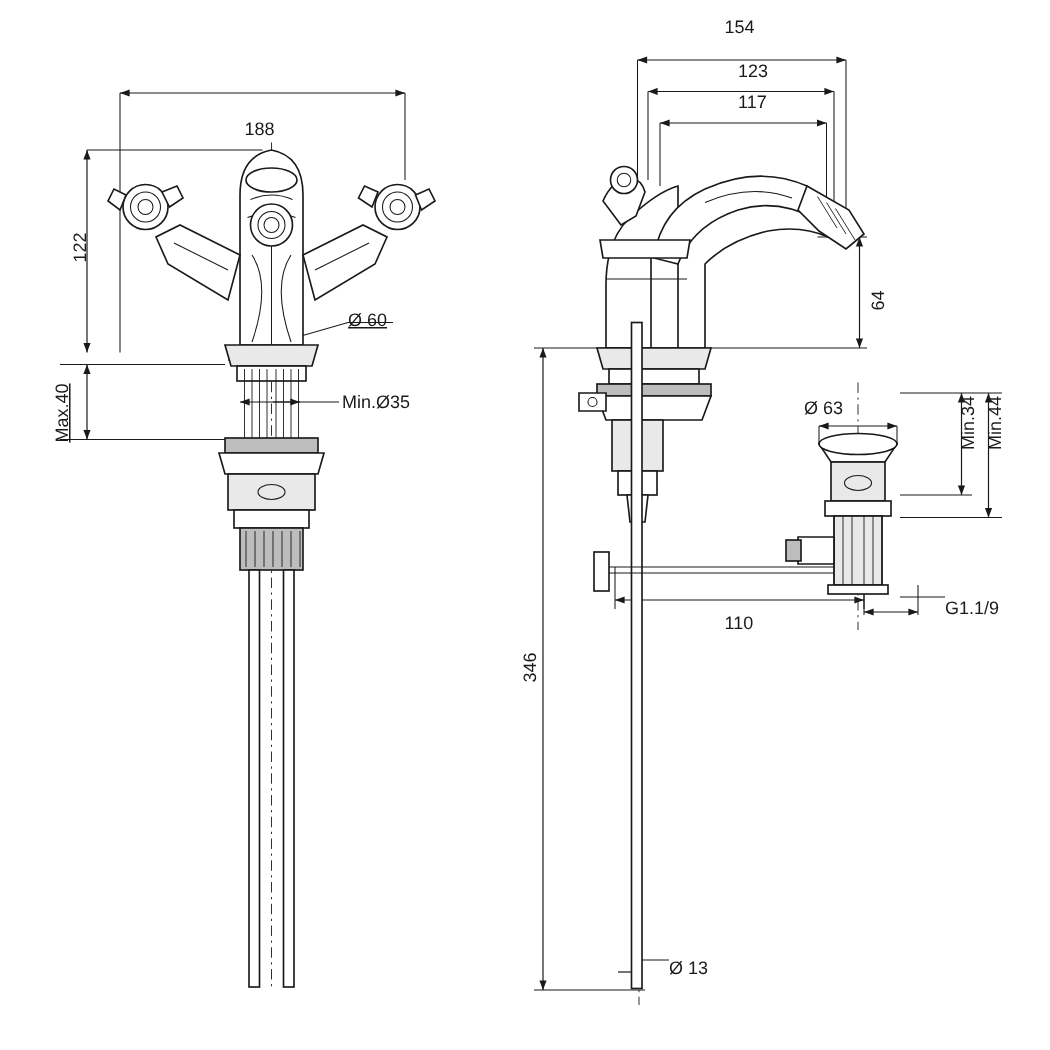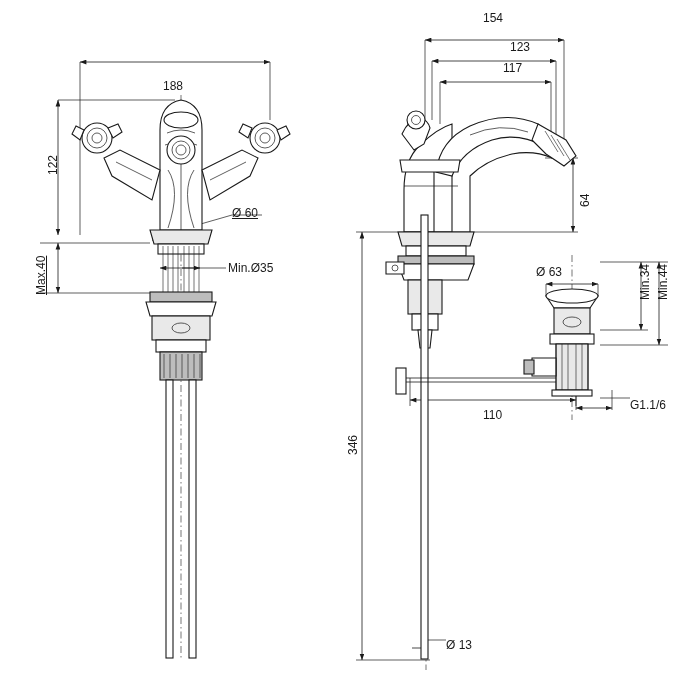--- a/index.html
+++ b/index.html
@@ -235,24 +235,24 @@
   </g>
 </svg>
 
 <div class="dim" style="left:163px;top:40px;margin-top:39px;">188</div>
 <div class="dim v" style="left:46px;top:175px;transform:rotate(-90deg);">122</div>
 <div class="dim" style="left:232px;top:206px;text-decoration:underline;">Ø 60</div>
 <div class="dim v underline" style="left:34px;top:295px;transform:rotate(-90deg);">Max.40</div>
 <div class="dim" style="left:228px;top:261px;">Min.Ø35</div>
 
 <div class="dim" style="left:483px;top:11px;">154</div>
-<div class="dim" style="left:492px;top:40px;margin-left:18px;">123</div>
-<div class="dim" style="left:492px;top:61px;margin-left:11px;">117</div>
+<div class="dim" style="left:492px;top:40px;">123</div>
+<div class="dim" style="left:492px;top:61px;">117</div>
 <div class="dim v" style="left:578px;top:207px;transform:rotate(-90deg);">64</div>
 <div class="dim" style="left:536px;top:265px;">Ø 63</div>
 <div class="dim v" style="left:638px;top:300px;transform:rotate(-90deg);">Min.34</div>
 <div class="dim v" style="left:656px;top:300px;transform:rotate(-90deg);">Min.44</div>
 <div class="dim" style="left:483px;top:408px;">110</div>
-<div class="dim" style="left:630px;top:398px;">G1.1/6</div>
+<div class="dim" style="left:630px;top:398px;">G1.1/9</div>
 <div class="dim v" style="left:346px;top:455px;transform:rotate(-90deg);">346</div>
 <div class="dim" style="left:446px;top:638px;">Ø 13</div>
 
 </div>
 
 </body></html>

